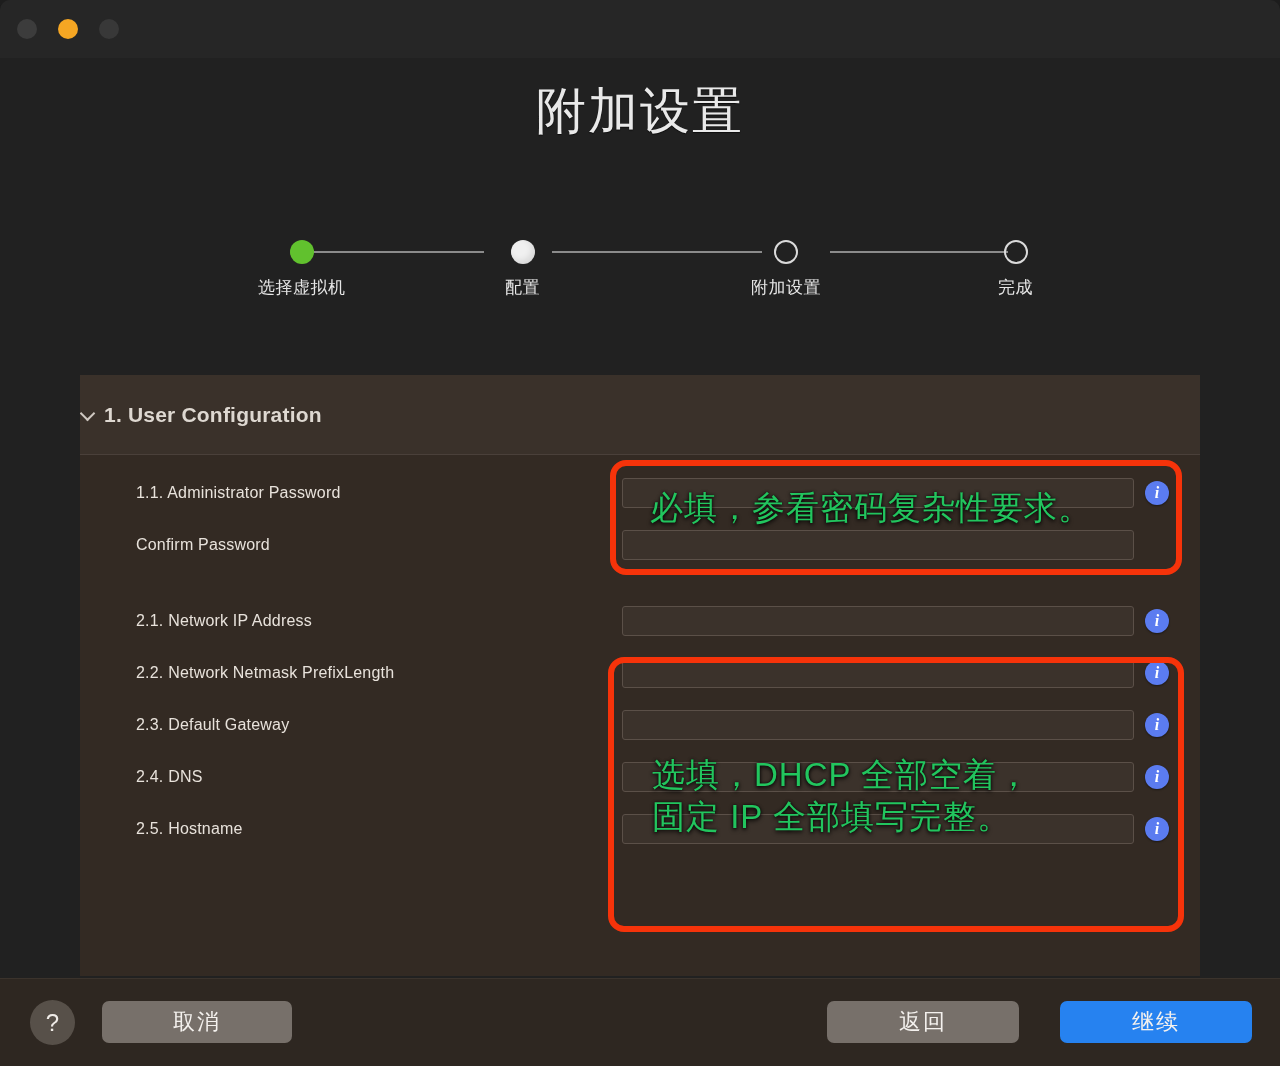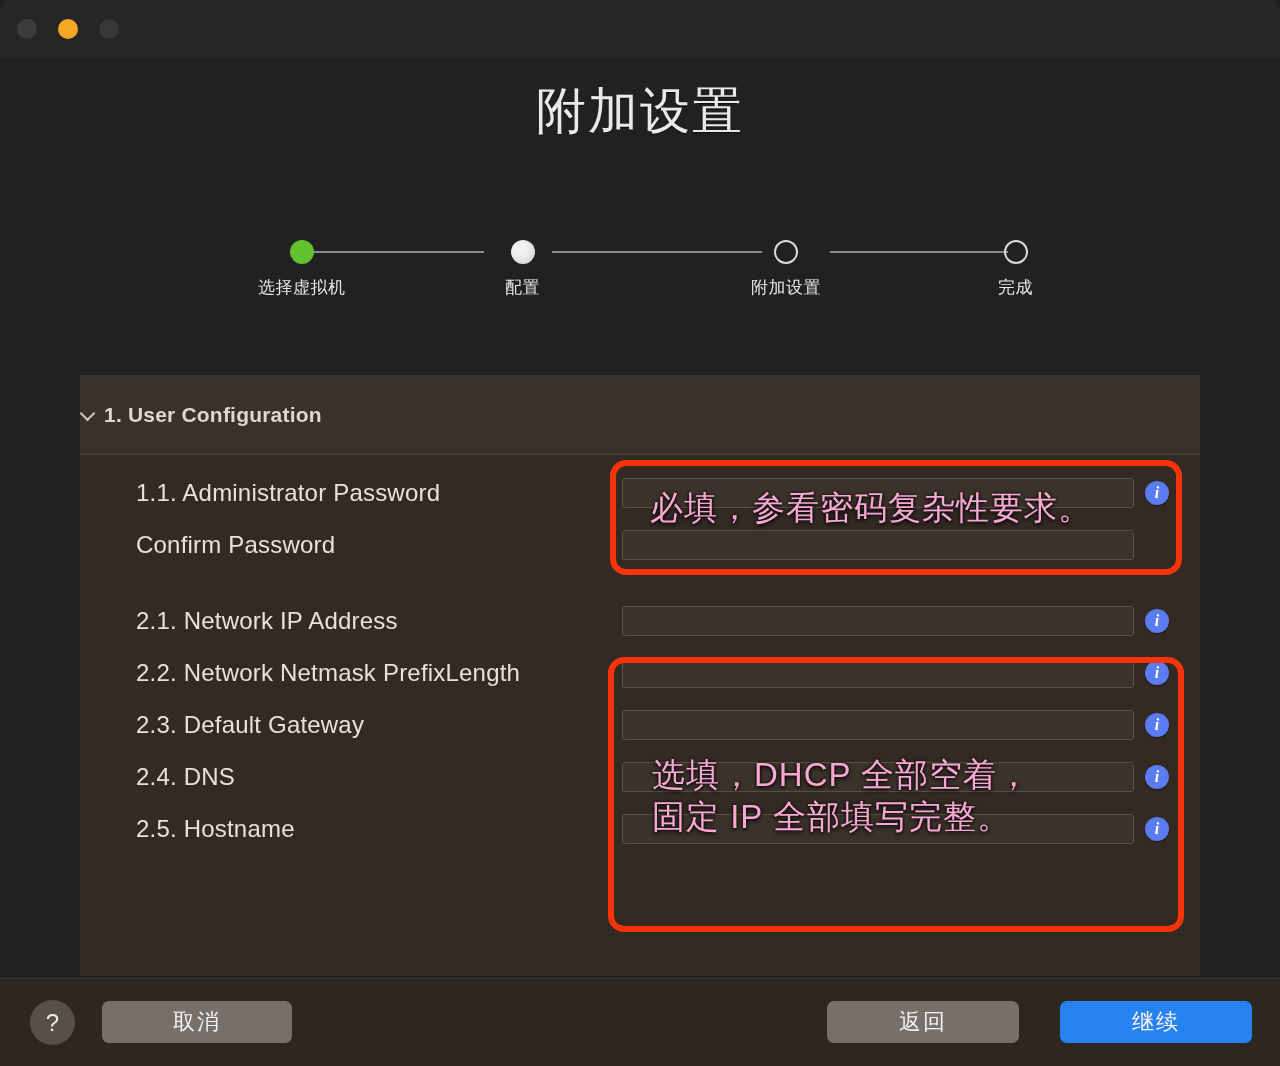--- a/index.html
+++ b/index.html
@@ -99,21 +99,21 @@
     border-bottom: 2px solid #cfc8c1;
     transform: rotate(45deg);
   }
   .rows { position: relative; }
   .row {
     display: flex; align-items: center;
     height: 52px;
     padding-left: 56px;
   }
   .row .label {
-    font-size: 24px;
+    font-size: 16px;
     color: #e8e2db;
     letter-spacing: .2px;
     white-space: nowrap;
   }
   .row .field {
     position: absolute; left: 542px;
     width: 512px; height: 30px;
     background: #3b322b;
     border: 1px solid #5b5048;
     border-radius: 3px;
@@ -133,21 +133,21 @@
 
   
   .annot-box {
     position: absolute;
     border: 6px solid #f6330a;
     border-radius: 16px;
     pointer-events: none;
   }
   .annot-text {
     position: absolute;
-    color: #f9a8d4;
+    color: #22c55e;
     font-size: 33px;
     line-height: 42px;
     letter-spacing: 1px;
     text-shadow: 0 2px 4px rgba(0,0,0,.85), 0 0 3px rgba(0,0,0,.8);
     white-space: pre;
     pointer-events: none;
   }
 
   
   .footer {

